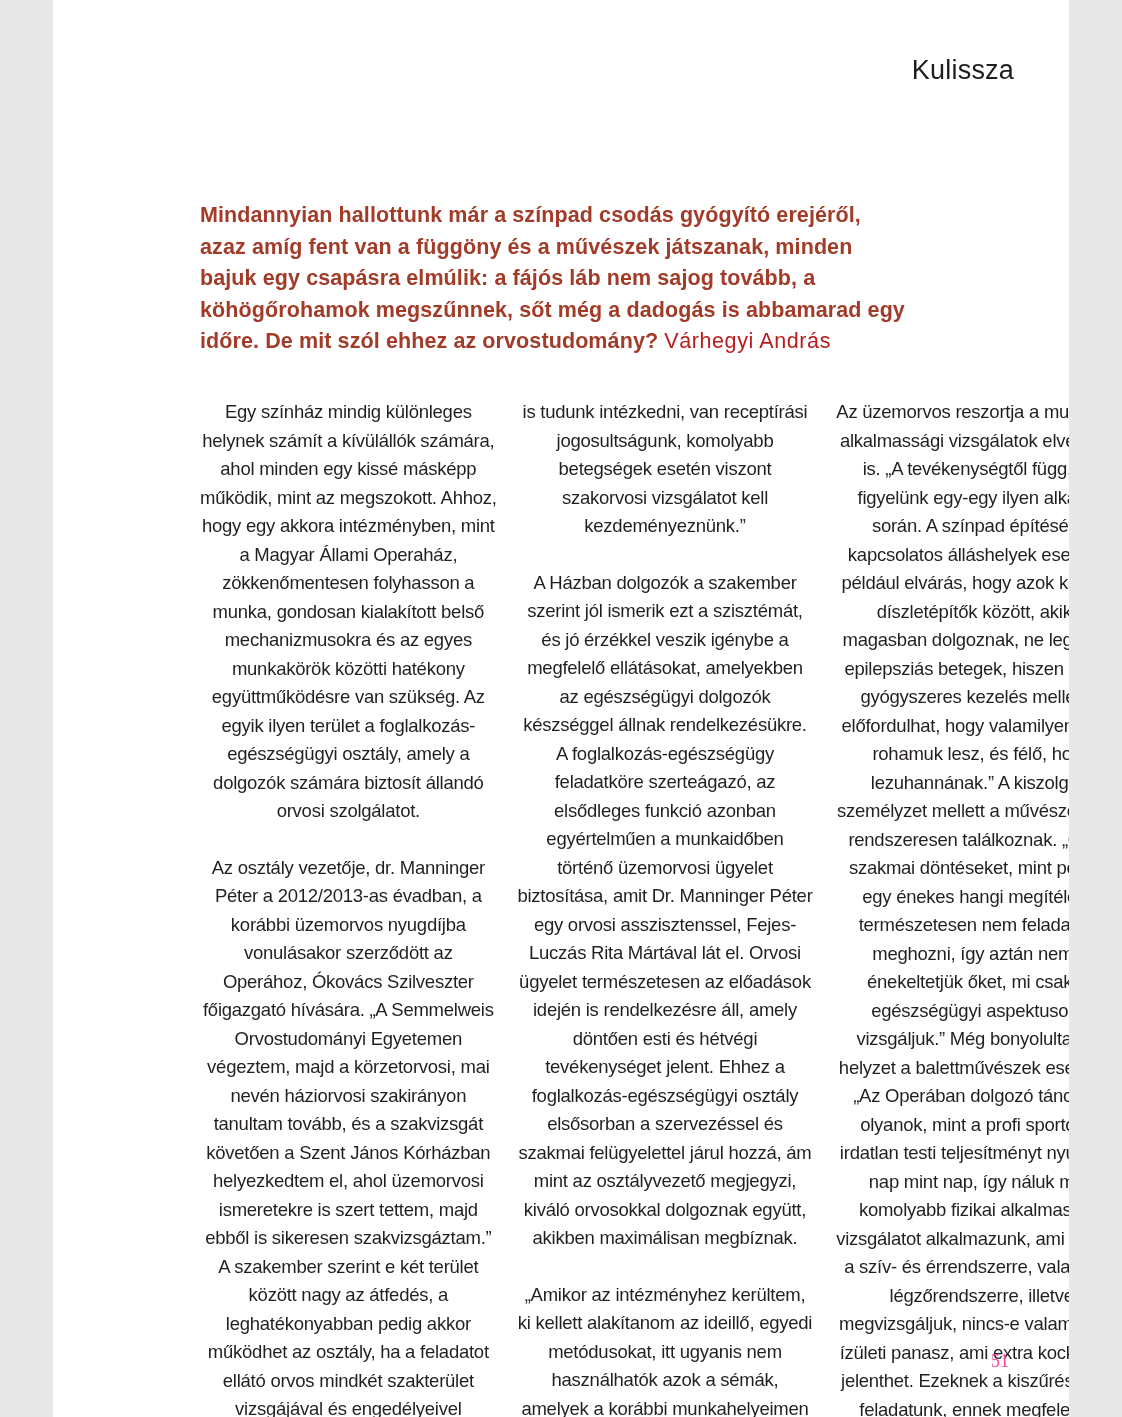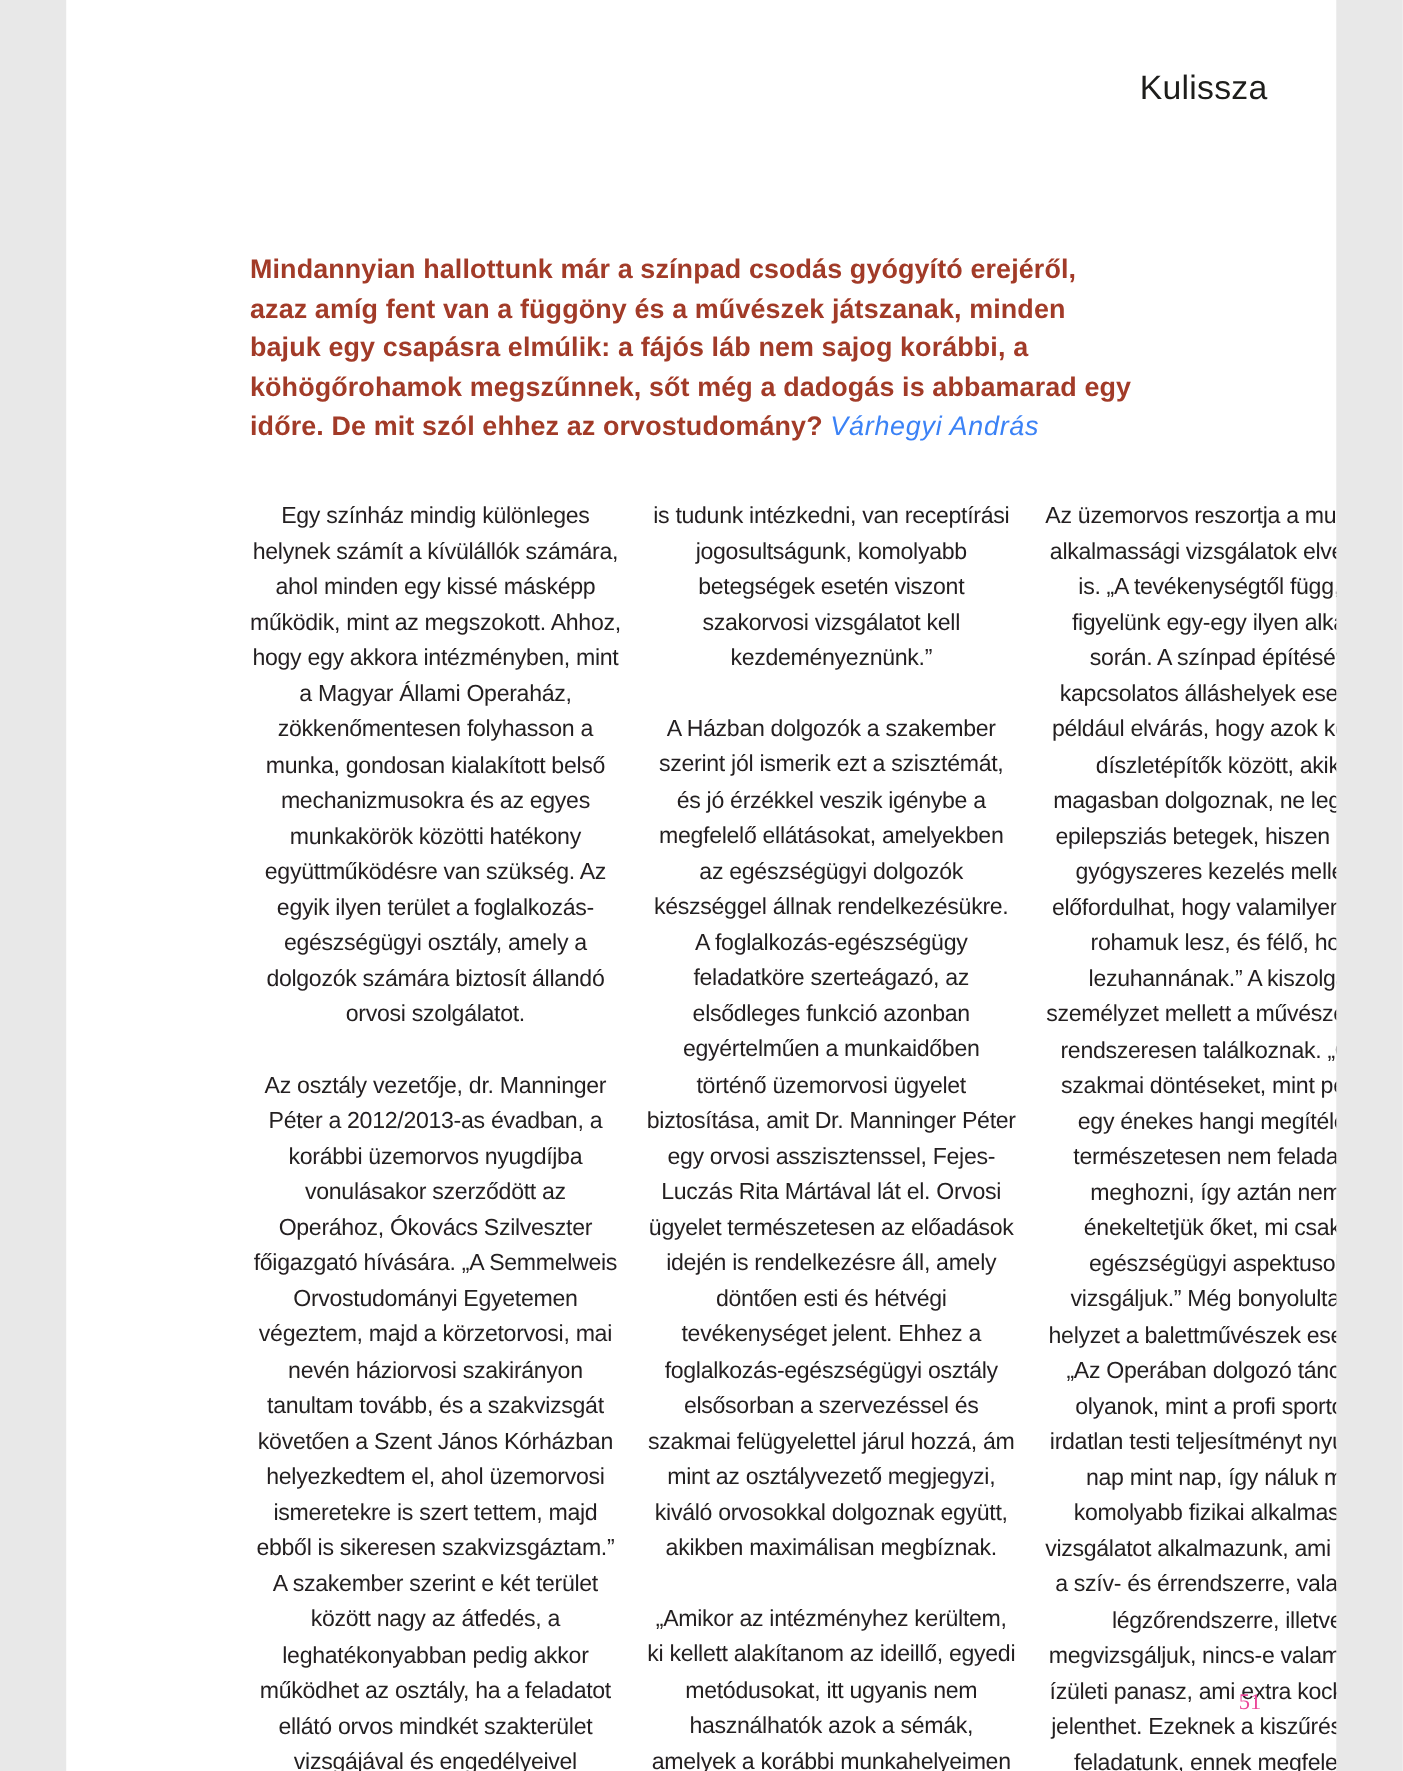--- a/index.html
+++ b/index.html
@@ -28,23 +28,22 @@
     left: 147px;
     top: 200px;
     width: 706px;
     font-size: 21.5px;
     line-height: 31.5px;
     font-weight: 700;
     color: var(--accent, #a23b28);
     letter-spacing: 0.1px;
   }
   .intro-author {
-    font-style: italic;
     font-weight: 500;
-    color: #3b82f6;
+    color: #b91c1c;
     letter-spacing: 0.6px;
   }
   .columns {
     position: absolute;
     left: 147px;
     top: 398px;
     width: 930px;
     display: grid;
     grid-template-columns: repeat(3, 1fr);
     column-gap: 20px;
@@ -68,21 +67,21 @@
   }
 </style>
 </head>
 <body>
 
 <div class="page">
 
   <span class="section-label">Kulissza</span>
 
   <div class="intro">
-    <span class="intro-text">Mindannyian hallottunk már a színpad csodás gyógyító erejéről, azaz amíg fent van a függöny és a művészek játszanak, minden bajuk egy csapásra elmúlik: a fájós láb nem sajog korábbi, a köhögőrohamok megszűnnek, sőt még a dadogás is abbamarad egy időre. De mit szól ehhez az orvostudomány?</span>
+    <span class="intro-text">Mindannyian hallottunk már a színpad csodás gyógyító erejéről, azaz amíg fent van a függöny és a művészek játszanak, minden bajuk egy csapásra elmúlik: a fájós láb nem sajog tovább, a köhögőrohamok megszűnnek, sőt még a dadogás is abbamarad egy időre. De mit szól ehhez az orvostudomány?</span>
     <span> </span>
     <span class="intro-author">Várhegyi András</span>
   </div>
 
   <div class="columns">
 
     <div class="col">
       <p>Egy színház mindig különleges helynek számít a kívülállók számára, ahol minden egy kissé másképp működik, mint az megszokott. Ahhoz, hogy egy akkora intézményben, mint a Magyar Állami Operaház, zökkenőmentesen folyhasson a munka, gondosan kialakított belső mechanizmusokra és az egyes munkakörök közötti hatékony együttműködésre van szükség. Az egyik ilyen terület a foglalkozás-egészségügyi osztály, amely a dolgozók számára biztosít állandó orvosi szolgálatot.</p>
       <p>Az osztály vezetője, dr. Manninger Péter a 2012/2013-as évadban, a korábbi üzemorvos nyugdíjba vonulásakor szerződött az Operához, Ókovács Szilveszter főigazgató hívására. „A Semmelweis Orvostudományi Egyetemen végeztem, majd a körzetorvosi, mai nevén háziorvosi szakirányon tanultam tovább, és a szakvizsgát követően a Szent János Kórházban helyezkedtem el, ahol üzemorvosi ismeretekre is szert tettem, majd ebből is sikeresen szakvizsgáztam.” A szakember szerint e két terület között nagy az átfedés, a leghatékonyabban pedig akkor működhet az osztály, ha a feladatot ellátó orvos mindkét szakterület vizsgájával és engedélyeivel rendelkezik. „Vannak persze olyan esetek, amiknél kettéválik a két terület, és ha akarunk, sem vagyunk képesek segíteni. Hétköznapi eseteknél, mint például egy megfázás, mi</p>
     </div>

